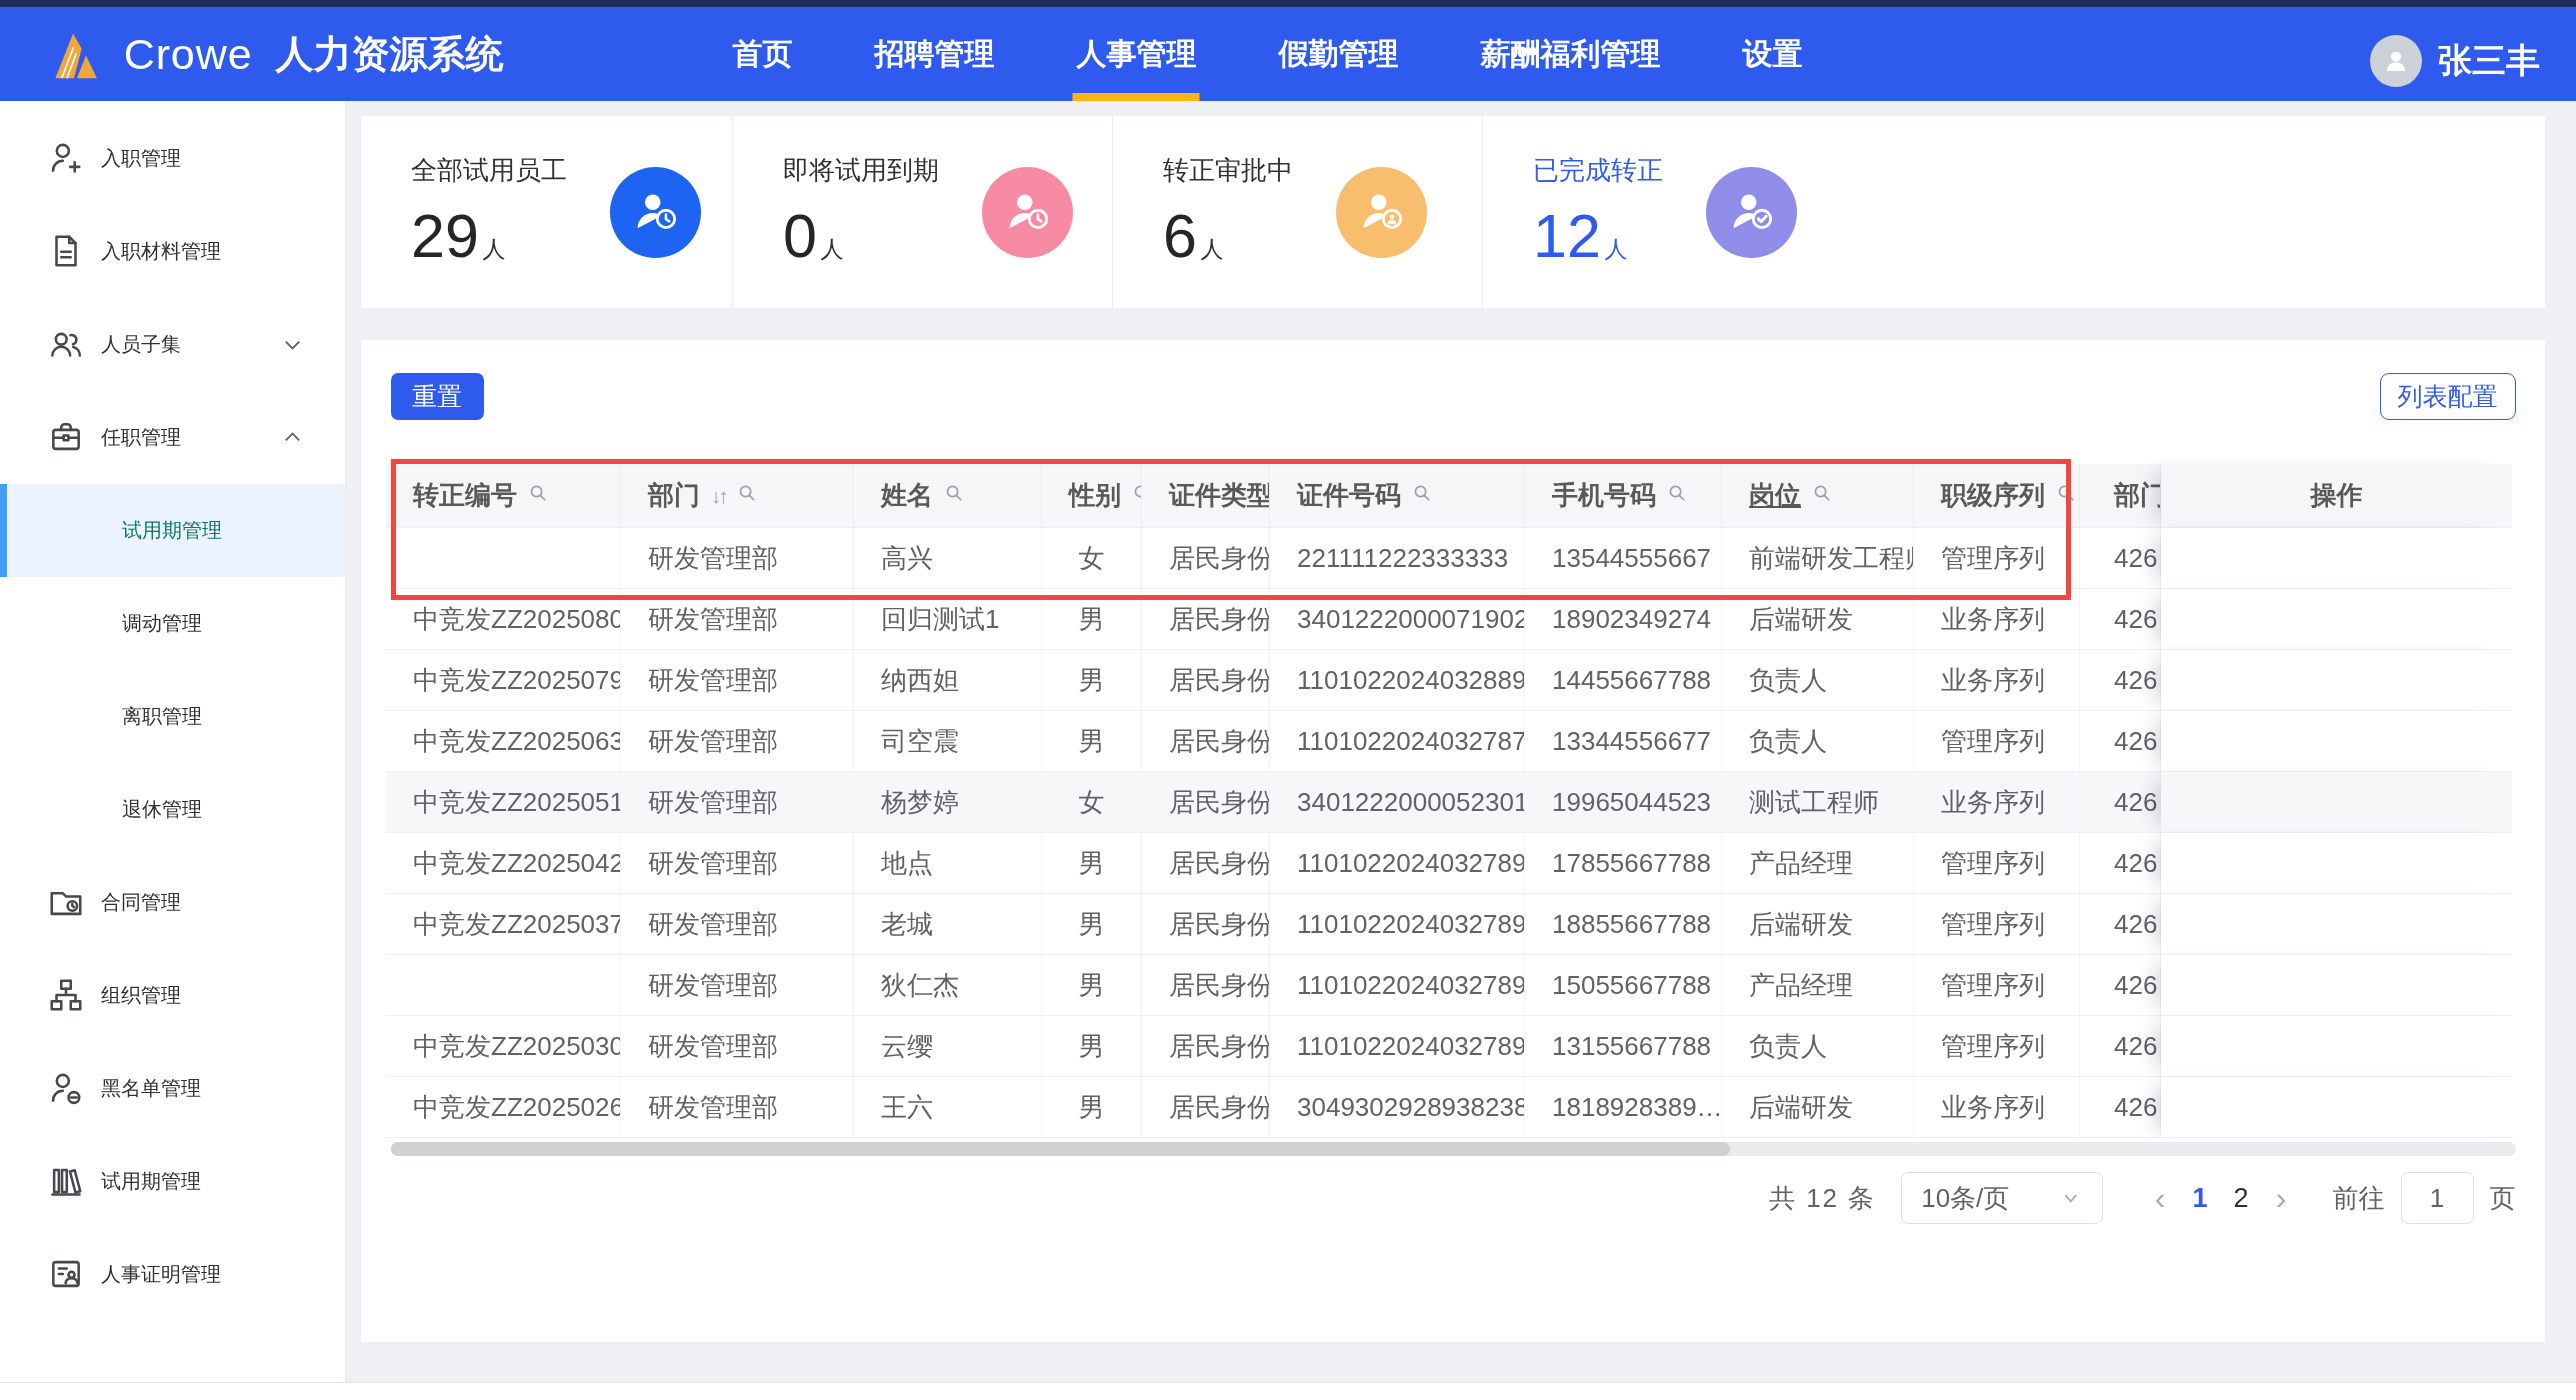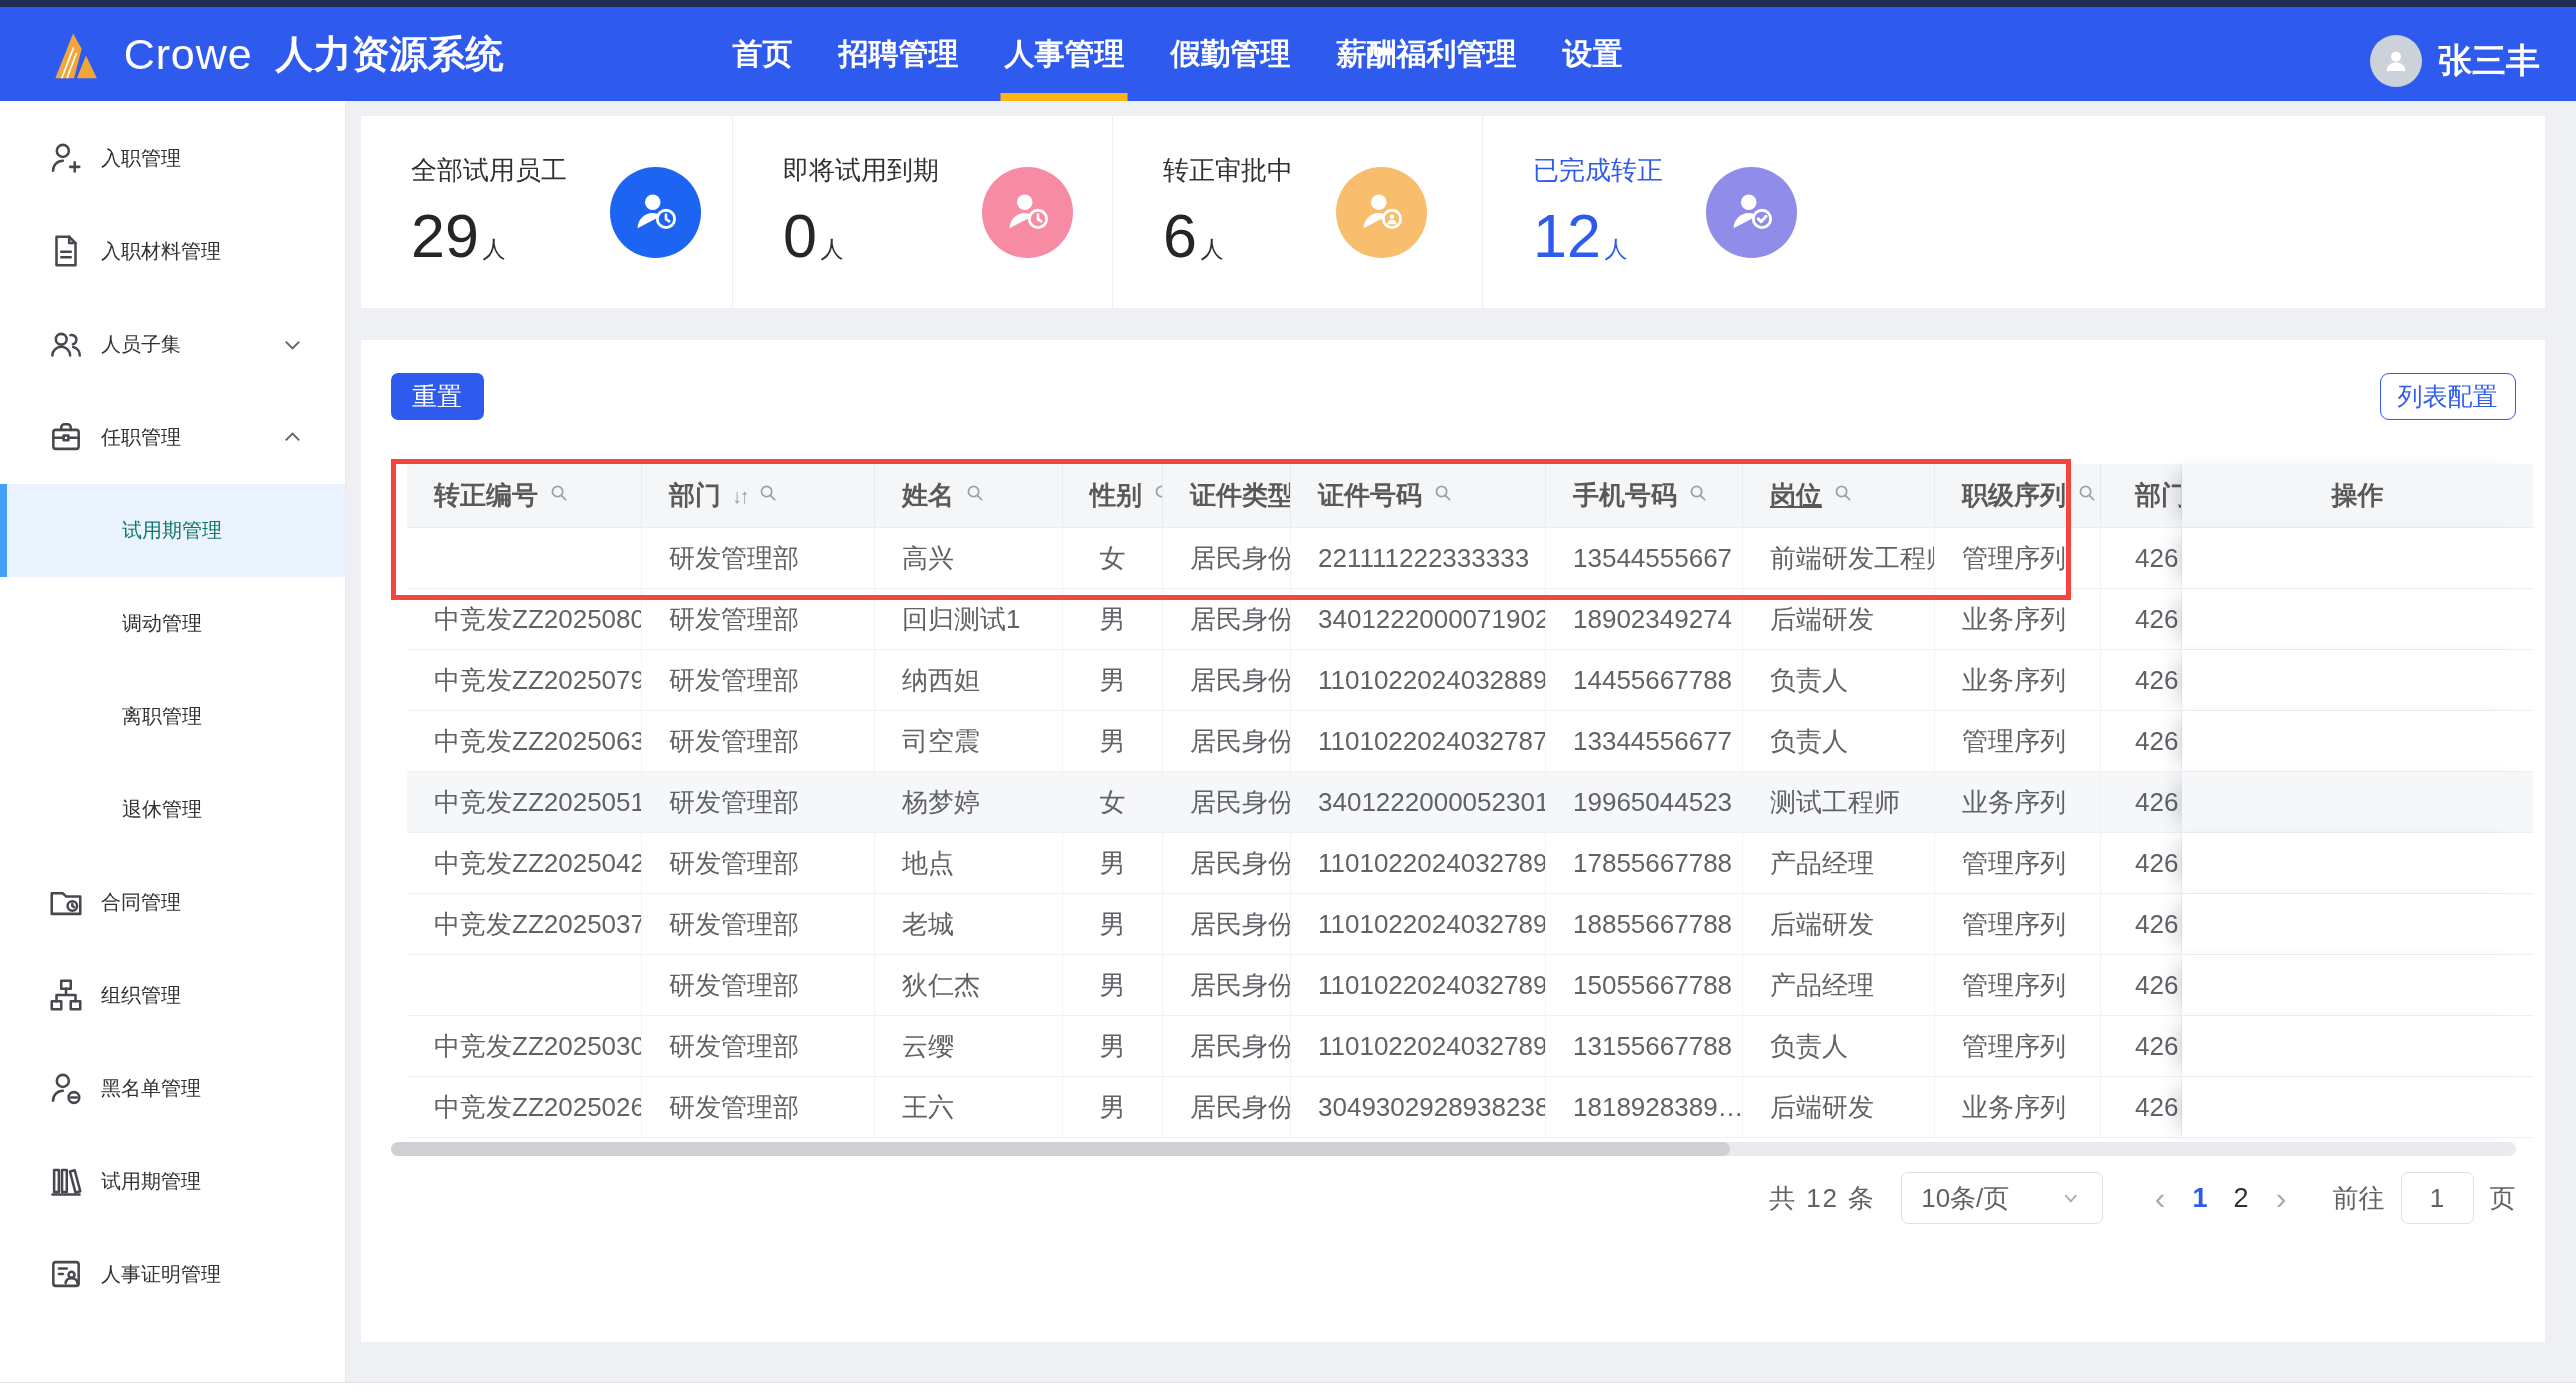--- a/index.html
+++ b/index.html
@@ -7,21 +7,21 @@
   body { font-family:"Liberation Sans","DejaVu Sans",sans-serif; }
   .screen { position:relative; width:2576px; height:1400px; background:#eef0f4; overflow:hidden; }
 
   
   .top-edge { position:absolute; top:0; left:0; right:0; height:7.2px; background:#1f2d54; }
   .topbar { position:absolute; top:7.2px; left:0; right:0; height:94px; background:#2e5bee; display:flex; align-items:center; }
   .brand-wrap { display:flex; align-items:center; margin-left:47px; }
   .logo-icon { width:57px; height:57px; margin-right:19.7px; }
   .brand { color:#fff; font-size:43px; font-weight:400; letter-spacing:0.9px; margin-right:23px; }
   .app-title { color:#fff; font-size:38px; font-weight:700; }
-  .nav { display:flex; align-items:center; height:94px; margin-left:206px; }
+  .nav { display:flex; align-items:center; height:94px; margin-left:206px;gap:36px; }
   .nav-item { position:relative; height:94px; line-height:94px; padding:0 23px; color:#fff; font-size:30px; font-weight:600; cursor:pointer; white-space:nowrap; }
   .nav-item .underline { display:none; }
   .nav-item.active .underline { display:block; position:absolute; left:50%; transform:translateX(-50%); bottom:0; width:127px; height:8px; background:#fcb514; }
   .user-wrap { position:absolute; right:36px; top:7.2px; height:94px; display:flex; align-items:center; }
   .avatar { width:52px; height:52px; border-radius:50%; background:#ccd2da; display:flex; align-items:center; justify-content:center; margin-right:16px; }
   .user-name { color:#fff; font-size:34px; font-weight:700; }
 
   
   .sidebar { position:absolute; top:101px; left:0; width:346px; height:1281px; background:#fff; border-right:0.9px solid #e8eaee; padding-top:10.7px; }
   .side-item { position:relative; height:93px; display:flex; align-items:center; padding-left:47px; cursor:pointer; }
@@ -45,21 +45,21 @@
   .stat-card .bubble { width:91px; height:91px; border-radius:50%; display:flex; align-items:center; justify-content:center; }
   .stat-card:not(:last-child) { border-right:0.9px solid #ebeef3; }
   .stat-card:nth-child(1){ width:372px; } .stat-card:nth-child(2){ width:380px; }
   .stat-card:nth-child(3){ width:370px; } .stat-card:nth-child(4){ flex:1; }
 
   .table-panel { position:absolute; left:361px; top:340px; width:2184px; height:1002px; background:#fff; }
   .btn-reset { position:absolute; left:29.5px; top:33px; width:93px; height:47px; background:#2e5bee; color:#fff; font-size:25px; border:none; border-radius:7.2px; cursor:pointer; }
   .btn-config { position:absolute; right:29.5px; top:33px; width:136px; height:47px; background:#fff; color:#2e5bee; font-size:25px; border:1.8px solid #2e5bee; border-radius:9px; cursor:pointer; }
 
   
-  .tbl { position:absolute; left:46px; top:124px; width:2125px; }
+  .tbl { position:absolute; left:25px; top:124px; width:2125px; }
   .tr { display:flex; width:2125px; }
   .thead .tr { height:64px; }
   .th { background:#f5f6f8; display:flex; align-items:center; padding-left:27px; font-size:26px; font-weight:700; color:#595959; border-right:0.9px solid #e9ebef; border-bottom:0.9px solid #ebedf0; overflow:hidden; white-space:nowrap; }
   .th .sort { font-size:20.6px; color:#9aa0a8; letter-spacing:-2.7px; margin-left:10.7px; font-weight:400; }
   .th .mag { margin-left:10.7px; flex:0 0 auto; }
   .tbody .tr { height:61px; background:#fff; }
   .tbody .tr.shaded { background:#f6f7f9; }
   .td { display:flex; align-items:center; padding-left:27px; font-size:26px; color:#606266; border-right:0.9px solid #f2f3f6; border-bottom:0.9px solid #f0f0f2; overflow:hidden; white-space:nowrap; background:inherit; }
   .td.center { justify-content:center; padding-left:0; }
   .op-cell { position:relative; background:inherit; box-shadow:-16px 0 18px -9px rgba(20,30,60,.16); border-bottom:0.9px solid #f0f0f2; }

